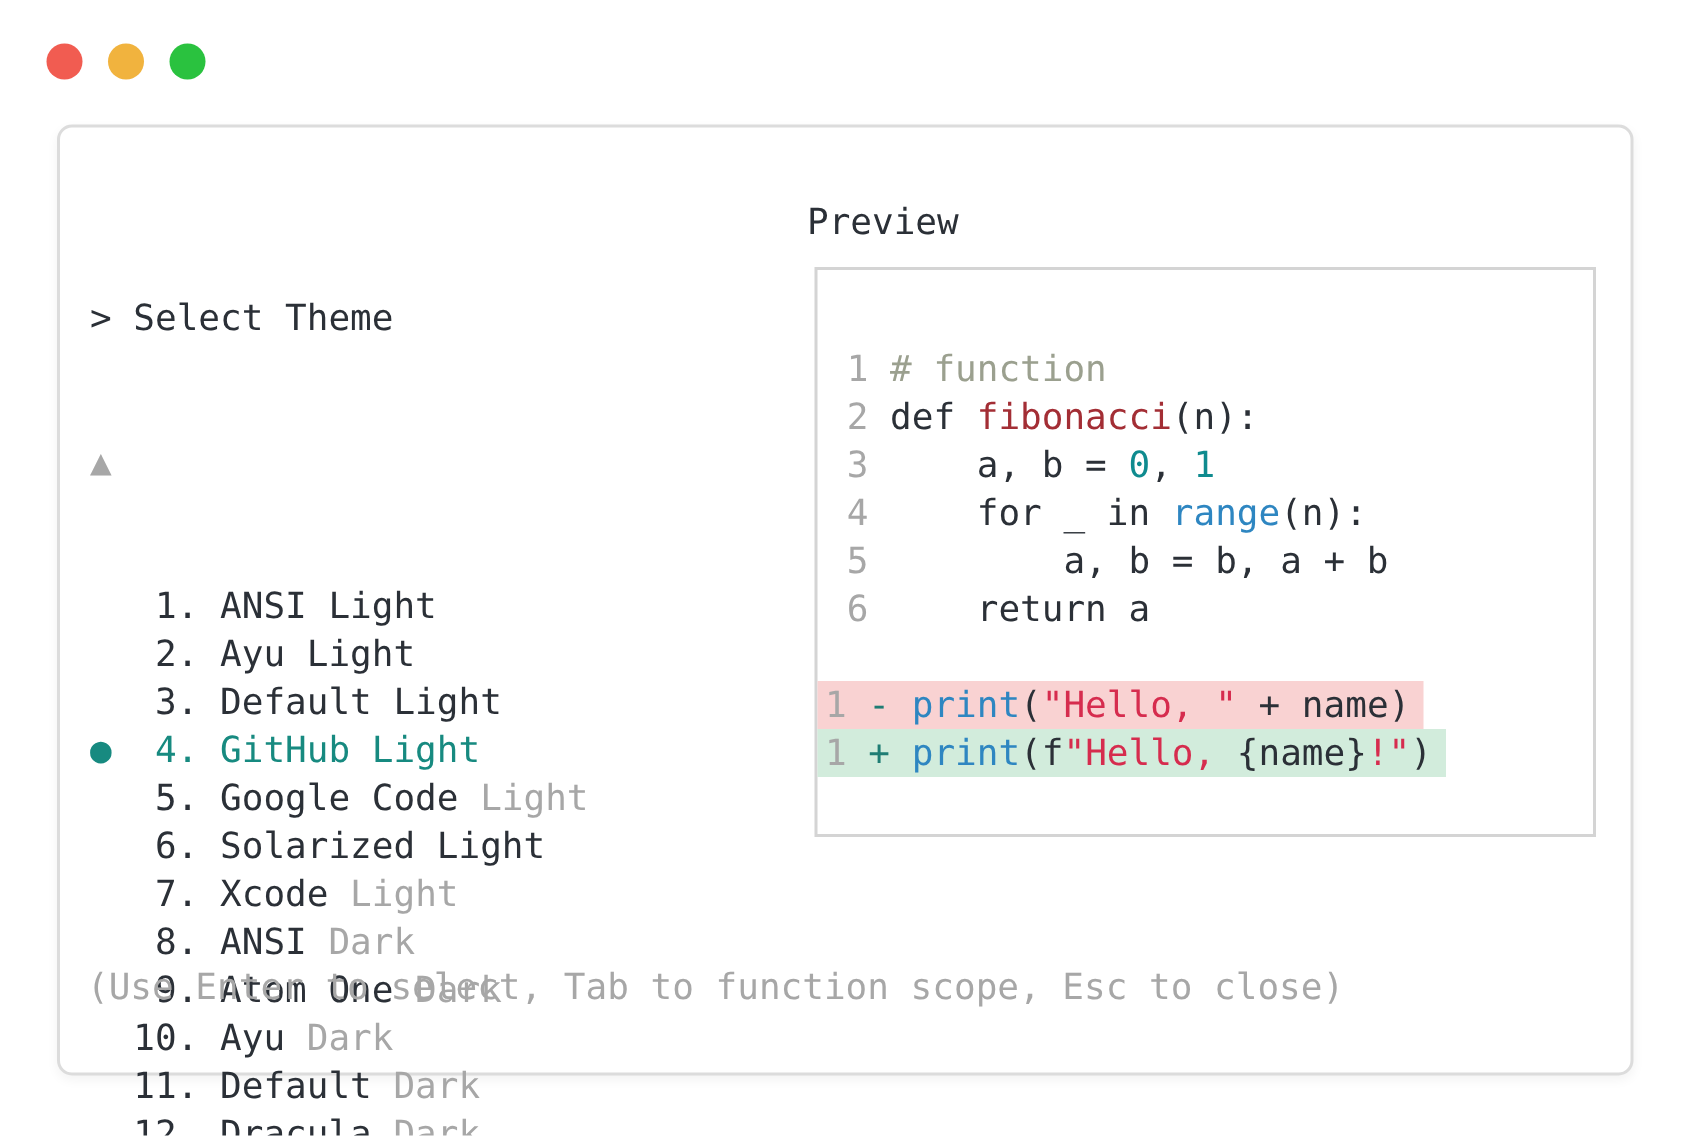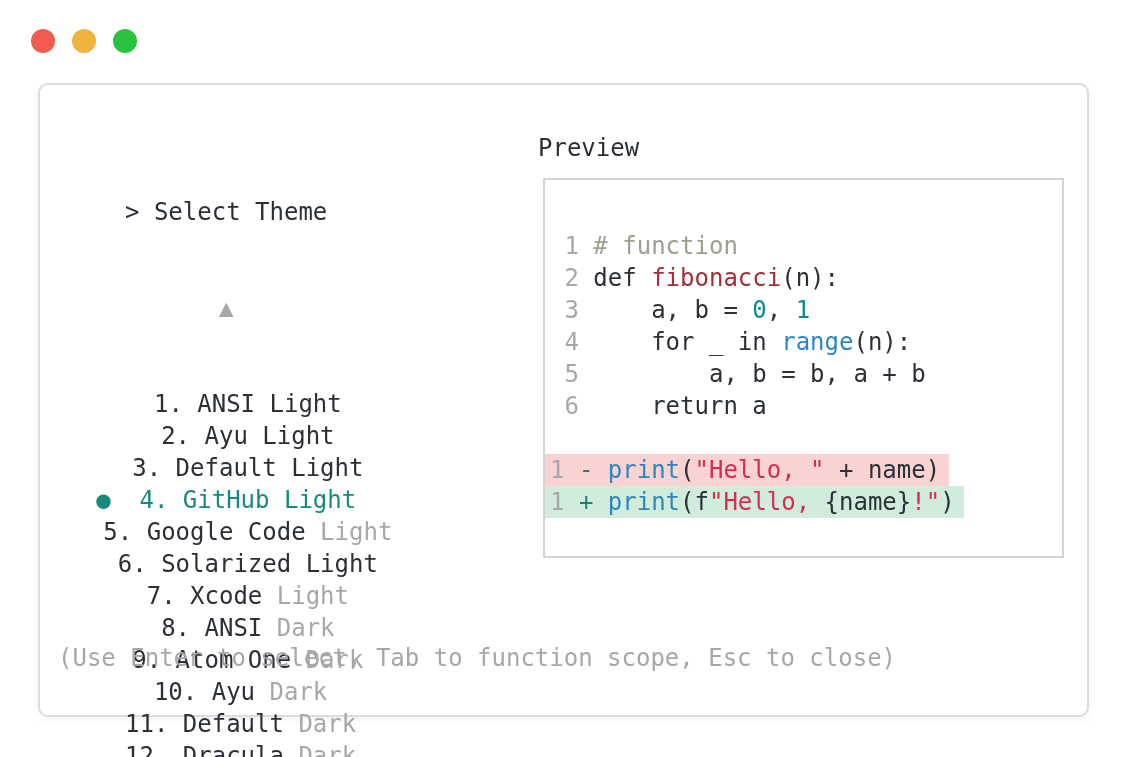--- a/index.html
+++ b/index.html
@@ -8,21 +8,21 @@
   .traffic{position:absolute;top:29px;width:24px;height:24px;border-radius:50%;}
   .t-red{left:31px;} .t-yellow{left:72px;} .t-green{left:113px;}
 
   .window{position:absolute;left:38px;top:83px;width:1051px;height:634px;
           box-sizing:border-box;background:#ffffff;border:2px solid #dcdcdc;
           border-radius:10px;box-shadow:0 3px 8px rgba(0,0,0,0.05);}
 
   .mono{font-size:24px;line-height:32px;white-space:pre;color:#2b3037;}
 
   .left-col{position:absolute;left:20px;top:47px;}
-  .left-col .line{height:32px;text-align:center;}
+  .left-col .line{height:32px;}
   .muted{color:#a7a7a7;}
   .row{cursor:default;}
 
   .preview-label{position:absolute;left:498px;top:47px;}
   .preview-box{position:absolute;left:503px;top:93px;width:521px;height:380px;
                box-sizing:border-box;border:2px solid #d4d4d4;background:#ffffff;}
   .code{position:absolute;left:5px;top:50px;}
   .code .cline{height:32px;}
   .hl{padding:2px 9px 2px 5px;margin-left:-5px;}
 

